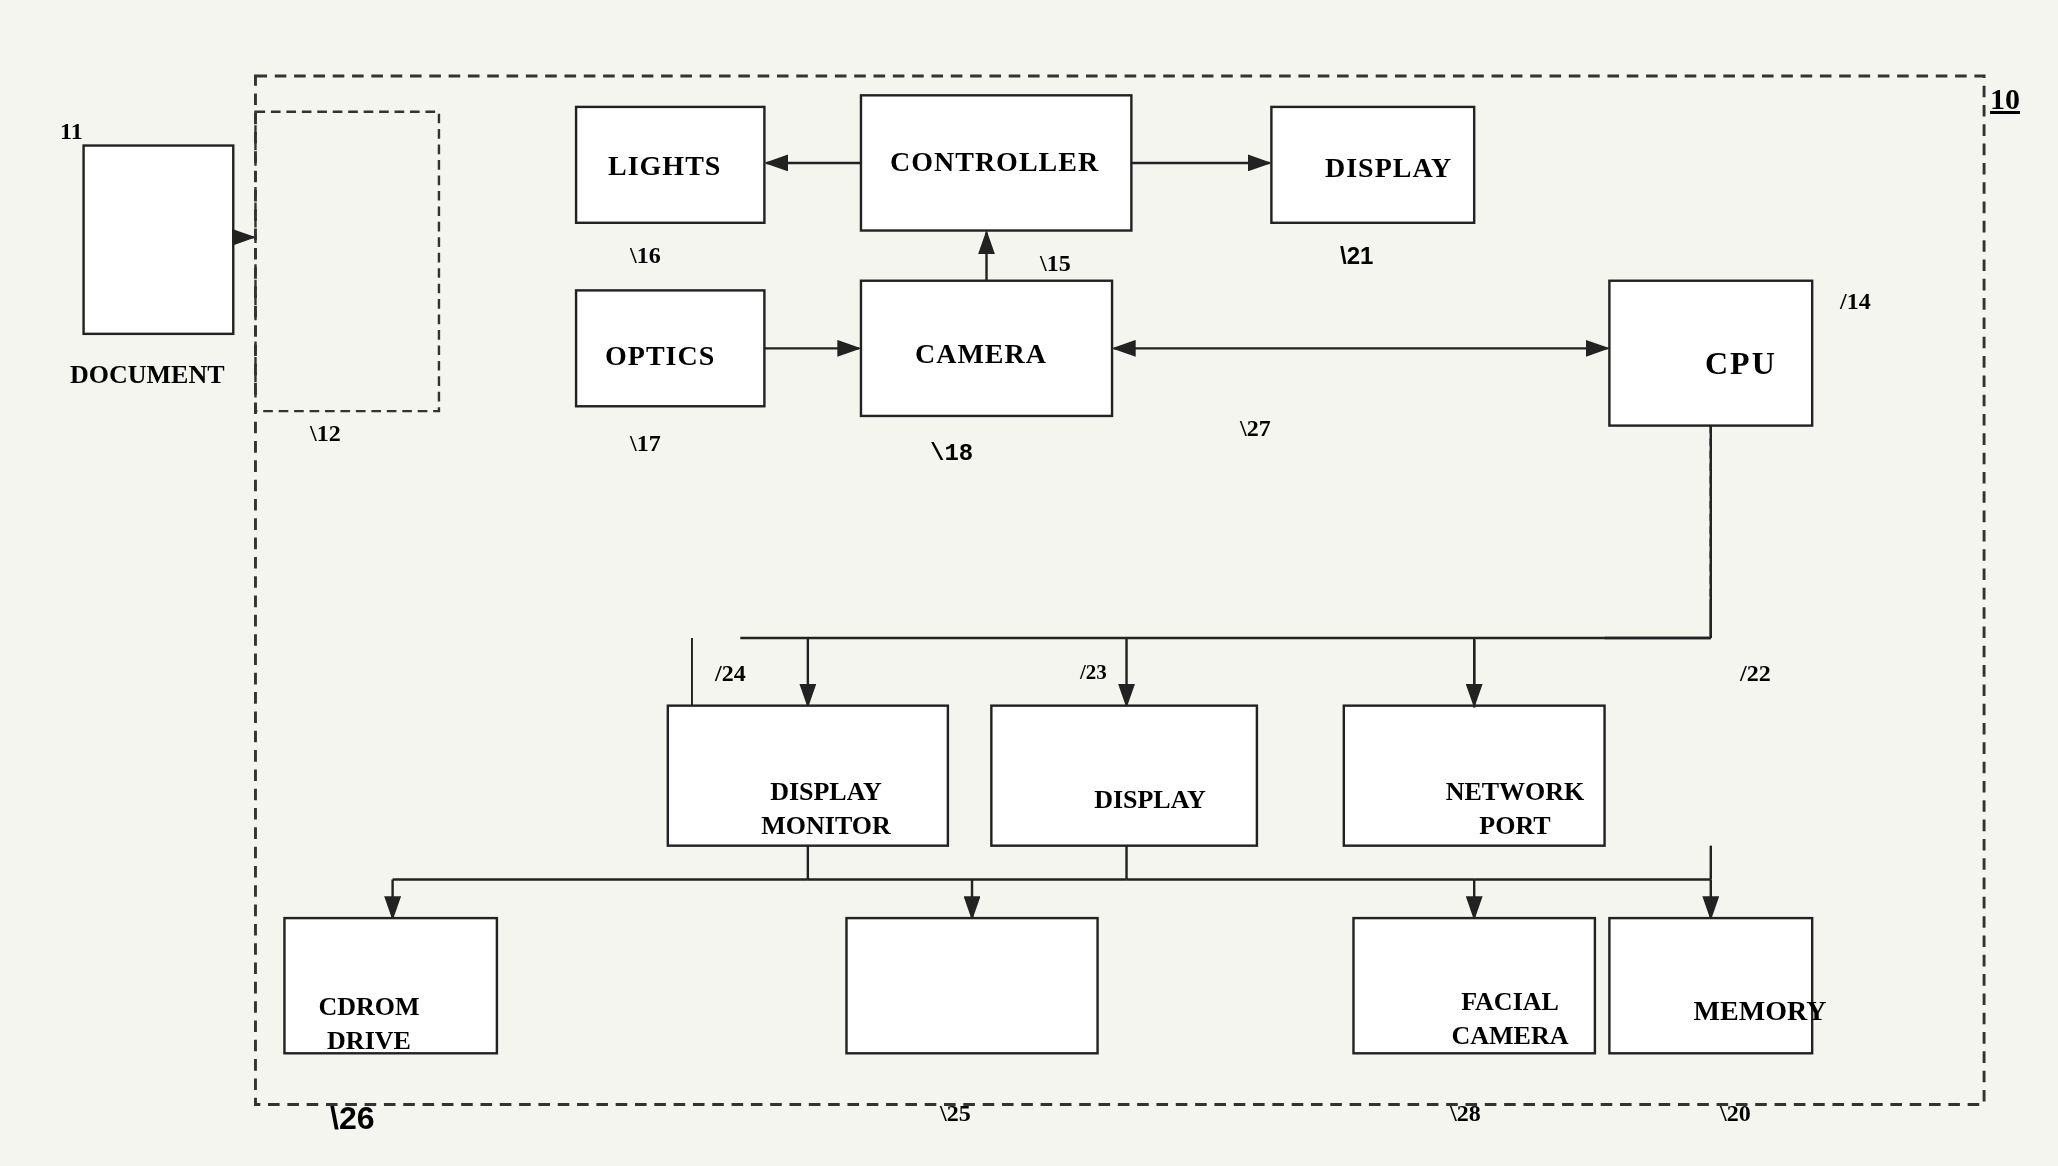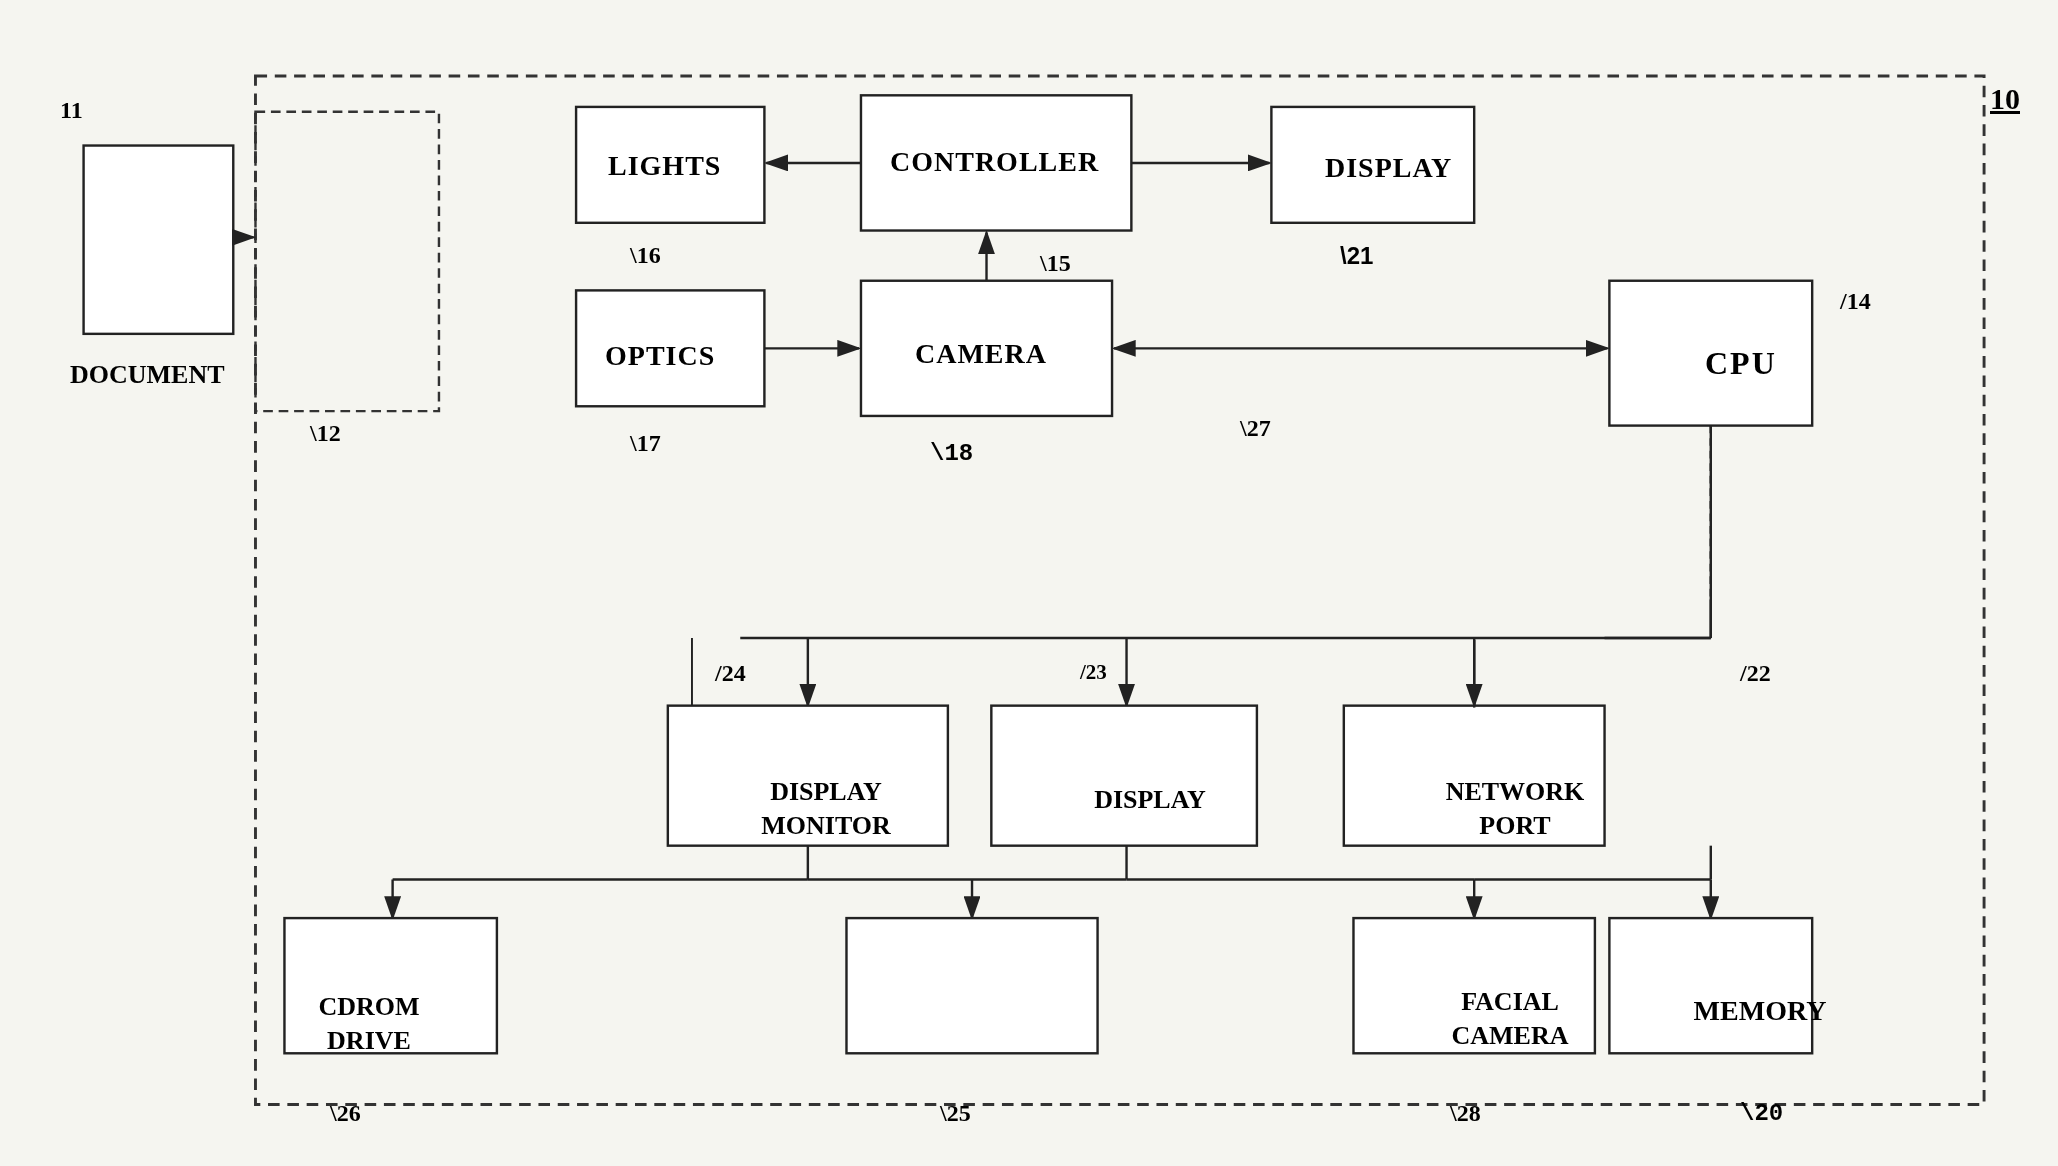--- a/index.html
+++ b/index.html
@@ -129,21 +129,21 @@
     <line x1="1735" y1="420" x2="1735" y2="640" stroke="#222" stroke-width="2.5"></line>
 
     <line x1="1490" y1="712" x2="1490" y2="642" stroke="#222" stroke-width="2.5"></line>
 
   </svg>
 
   <div style="position:absolute;top:340px;left:50px;font-size:26px;font-weight:bold;font-family:'Times New Roman',serif;">
     <span>DOCUMENT</span>
   </div>
 
-  <div style="position:absolute;top:77px;left:40px;font-size:24px;font-weight:bold;font-family:'Times New Roman',serif;">
+  <div style="position:absolute;top:98px;left:40px;font-size:24px;font-weight:bold;font-family:'Times New Roman',serif;">
     <span>11</span>
   </div>
 
   <div style="position:absolute;top:400px;left:290px;font-size:24px;font-weight:bold;font-family:'Times New Roman',serif;">
     \<span>12</span>
   </div>
 
   <div style="position:absolute;top:130px;left:588px;font-size:28px;font-weight:bold;font-family:'Times New Roman',serif;letter-spacing:1px;">
     <span>LIGHTS</span>
   </div>
@@ -221,38 +221,38 @@
   </div>
 
   <div style="position:absolute;top:755px;left:1365px;font-size:26px;font-weight:bold;font-family:'Times New Roman',serif;text-align:center;width:260px;line-height:1.3;">
     <span>NETWORK<br>PORT</span>
   </div>
 
   <div style="position:absolute;top:970px;left:265px;font-size:26px;font-weight:bold;font-family:'Times New Roman',serif;text-align:center;width:168px;line-height:1.3;">
     <span>CDROM<br>DRIVE</span>
   </div>
 
-  <div style="position:absolute;top:1080px;left:310px;font-size:24px;font-weight:bold;font-family:Liberation Serif, serif;">
+  <div style="position:absolute;top:1080px;left:310px;font-size:32px;font-weight:bold;font-family:Liberation Sans, sans-serif;">
     \<span>26</span>
   </div>
 
 
   <div style="position:absolute;top:1080px;left:920px;font-size:24px;font-weight:bold;font-family:'Times New Roman',serif;">
     \<span>25</span>
   </div>
 
   <div style="position:absolute;top:965px;left:1370px;font-size:26px;font-weight:bold;font-family:'Times New Roman',serif;text-align:center;width:240px;line-height:1.3;">
     <span>FACIAL<br>CAMERA</span>
   </div>
 
   <div style="position:absolute;top:1080px;left:1430px;font-size:24px;font-weight:bold;font-family:'Times New Roman',serif;">
     \<span>28</span>
   </div>
 
   <div style="position:absolute;top:975px;left:1640px;font-size:28px;font-weight:bold;font-family:Liberation Serif, serif;text-align:center;width:200px;">
     <span>MEMORY</span>
   </div>
 
-  <div style="position:absolute;top:1080px;left:1700px;font-size:24px;font-weight:bold;font-family:Liberation Mono, monospace;margin-left:20px;">
+  <div style="position:absolute;top:1080px;left:1700px;font-size:24px;font-weight:bold;font-family:Liberation Serif, serif;">
     \<span>20</span>
   </div>
 
 </div>
 
 </body></html>

